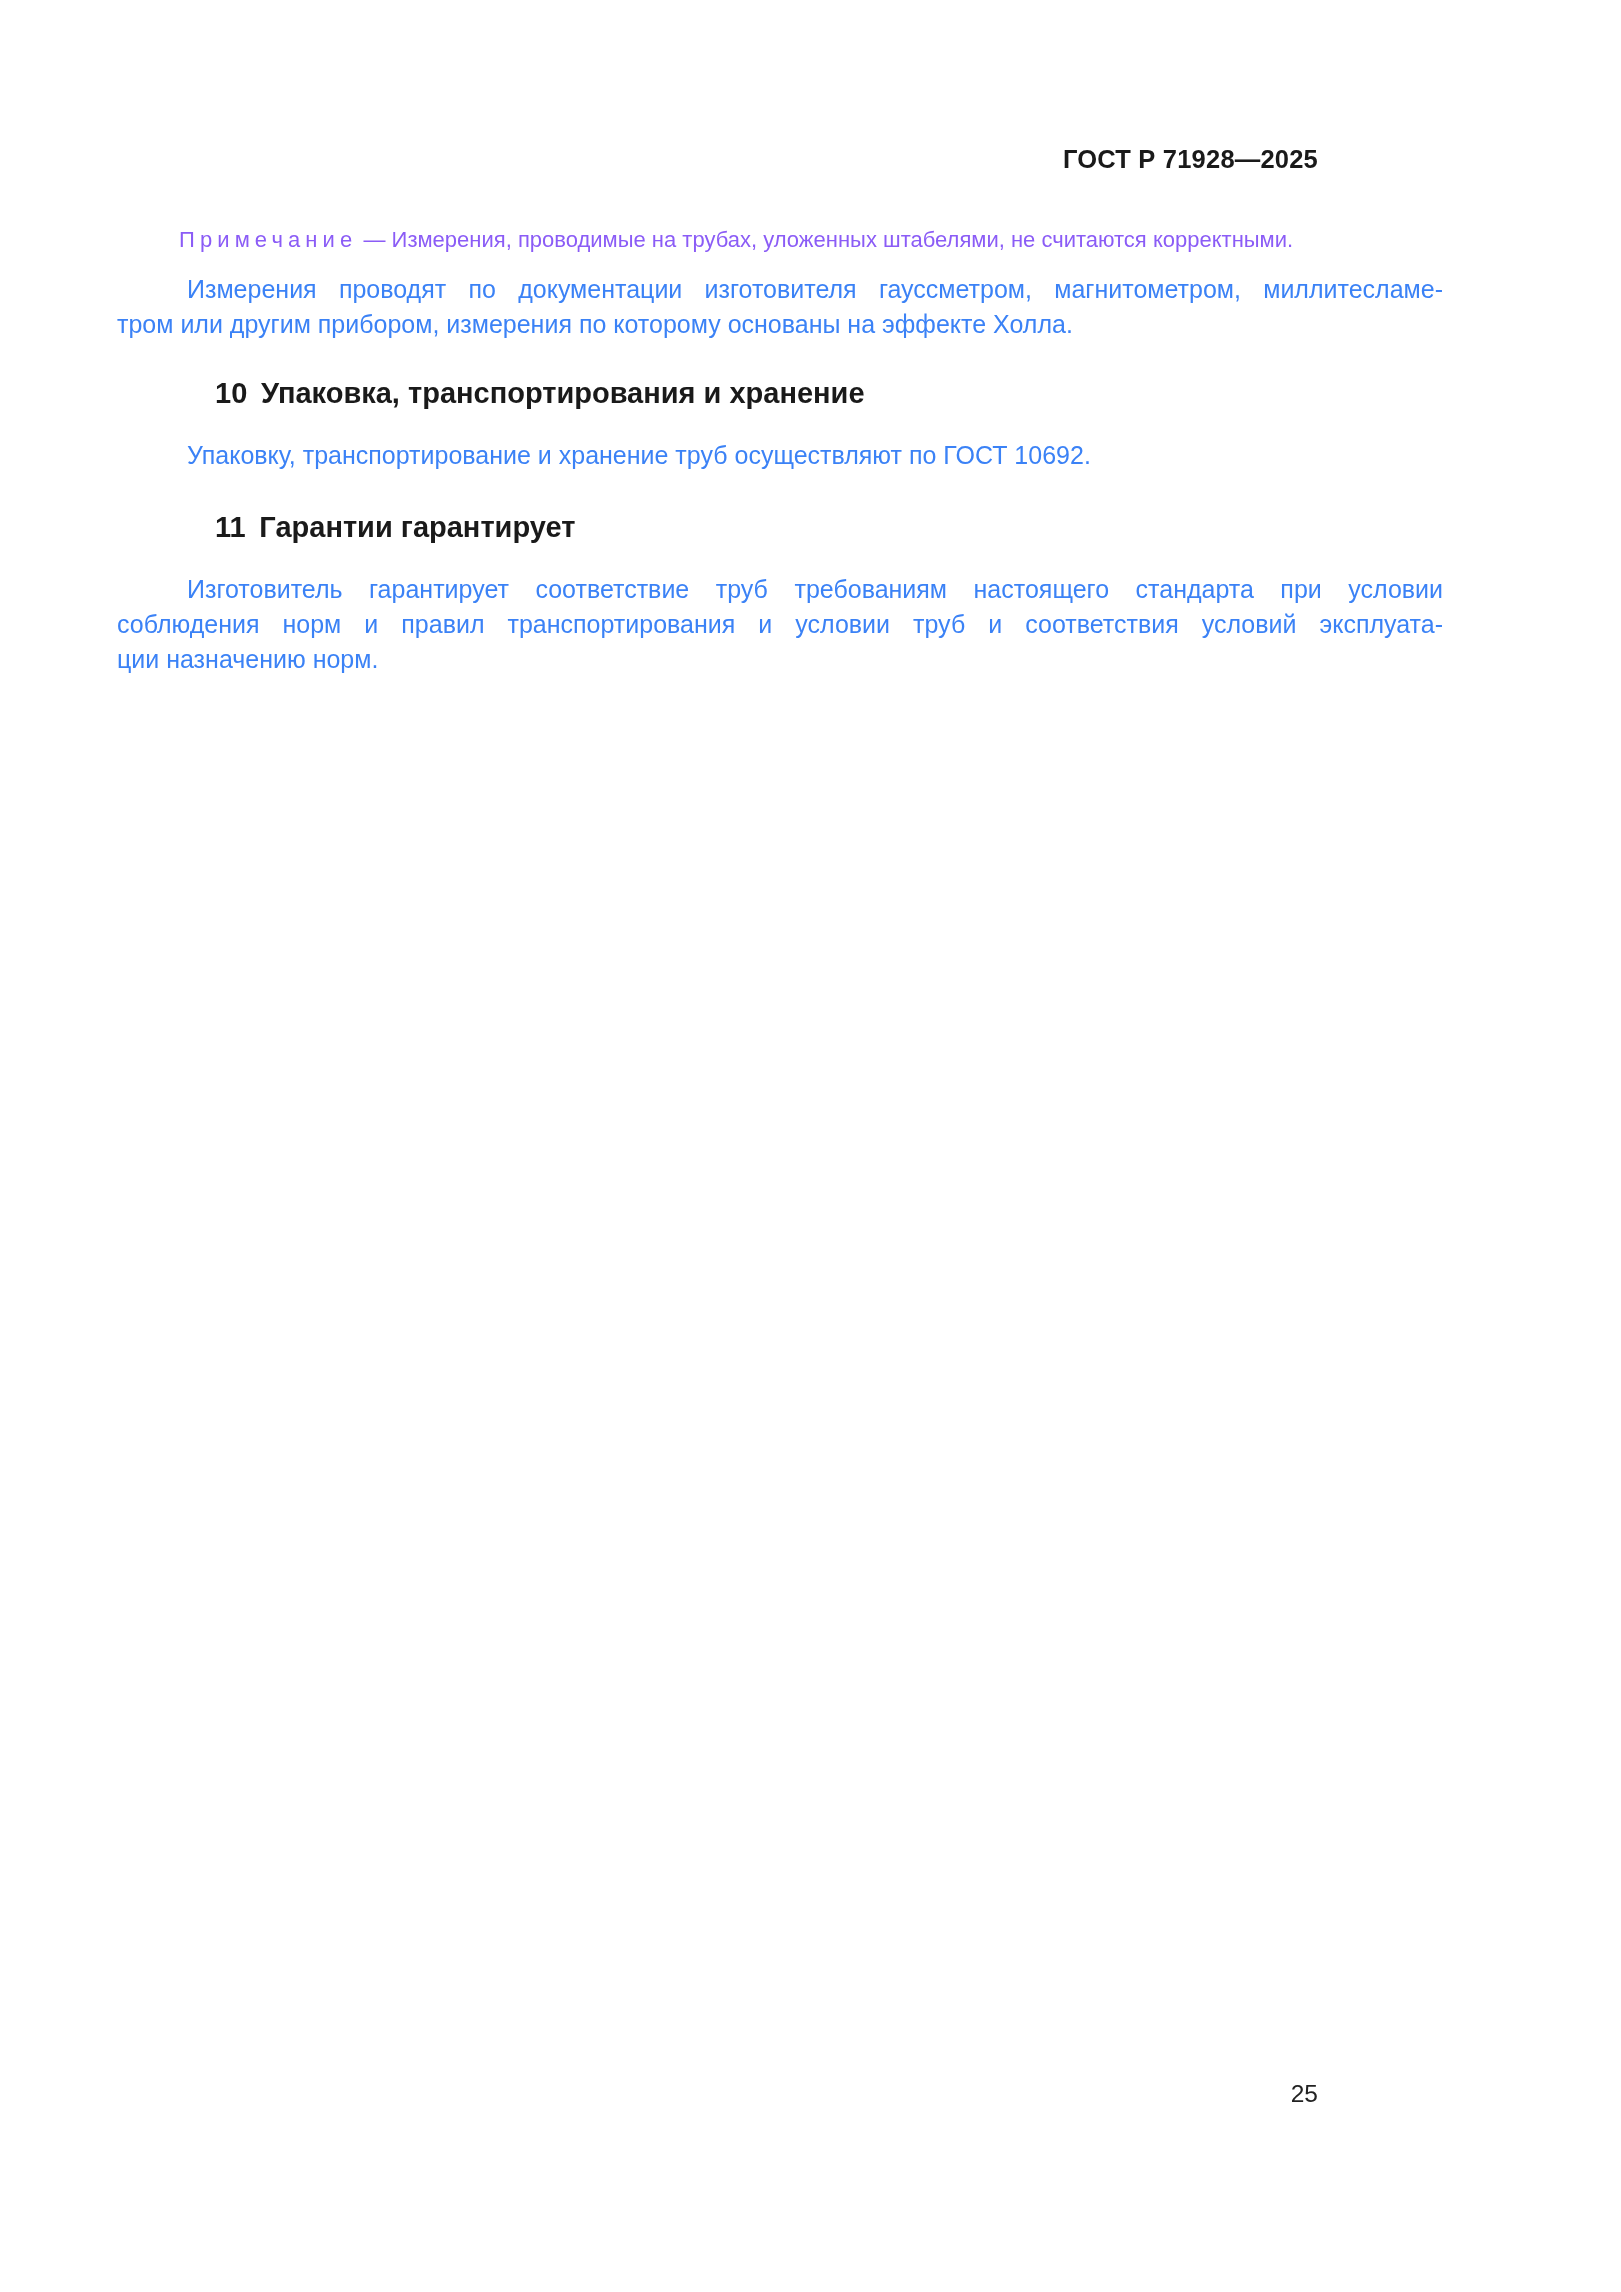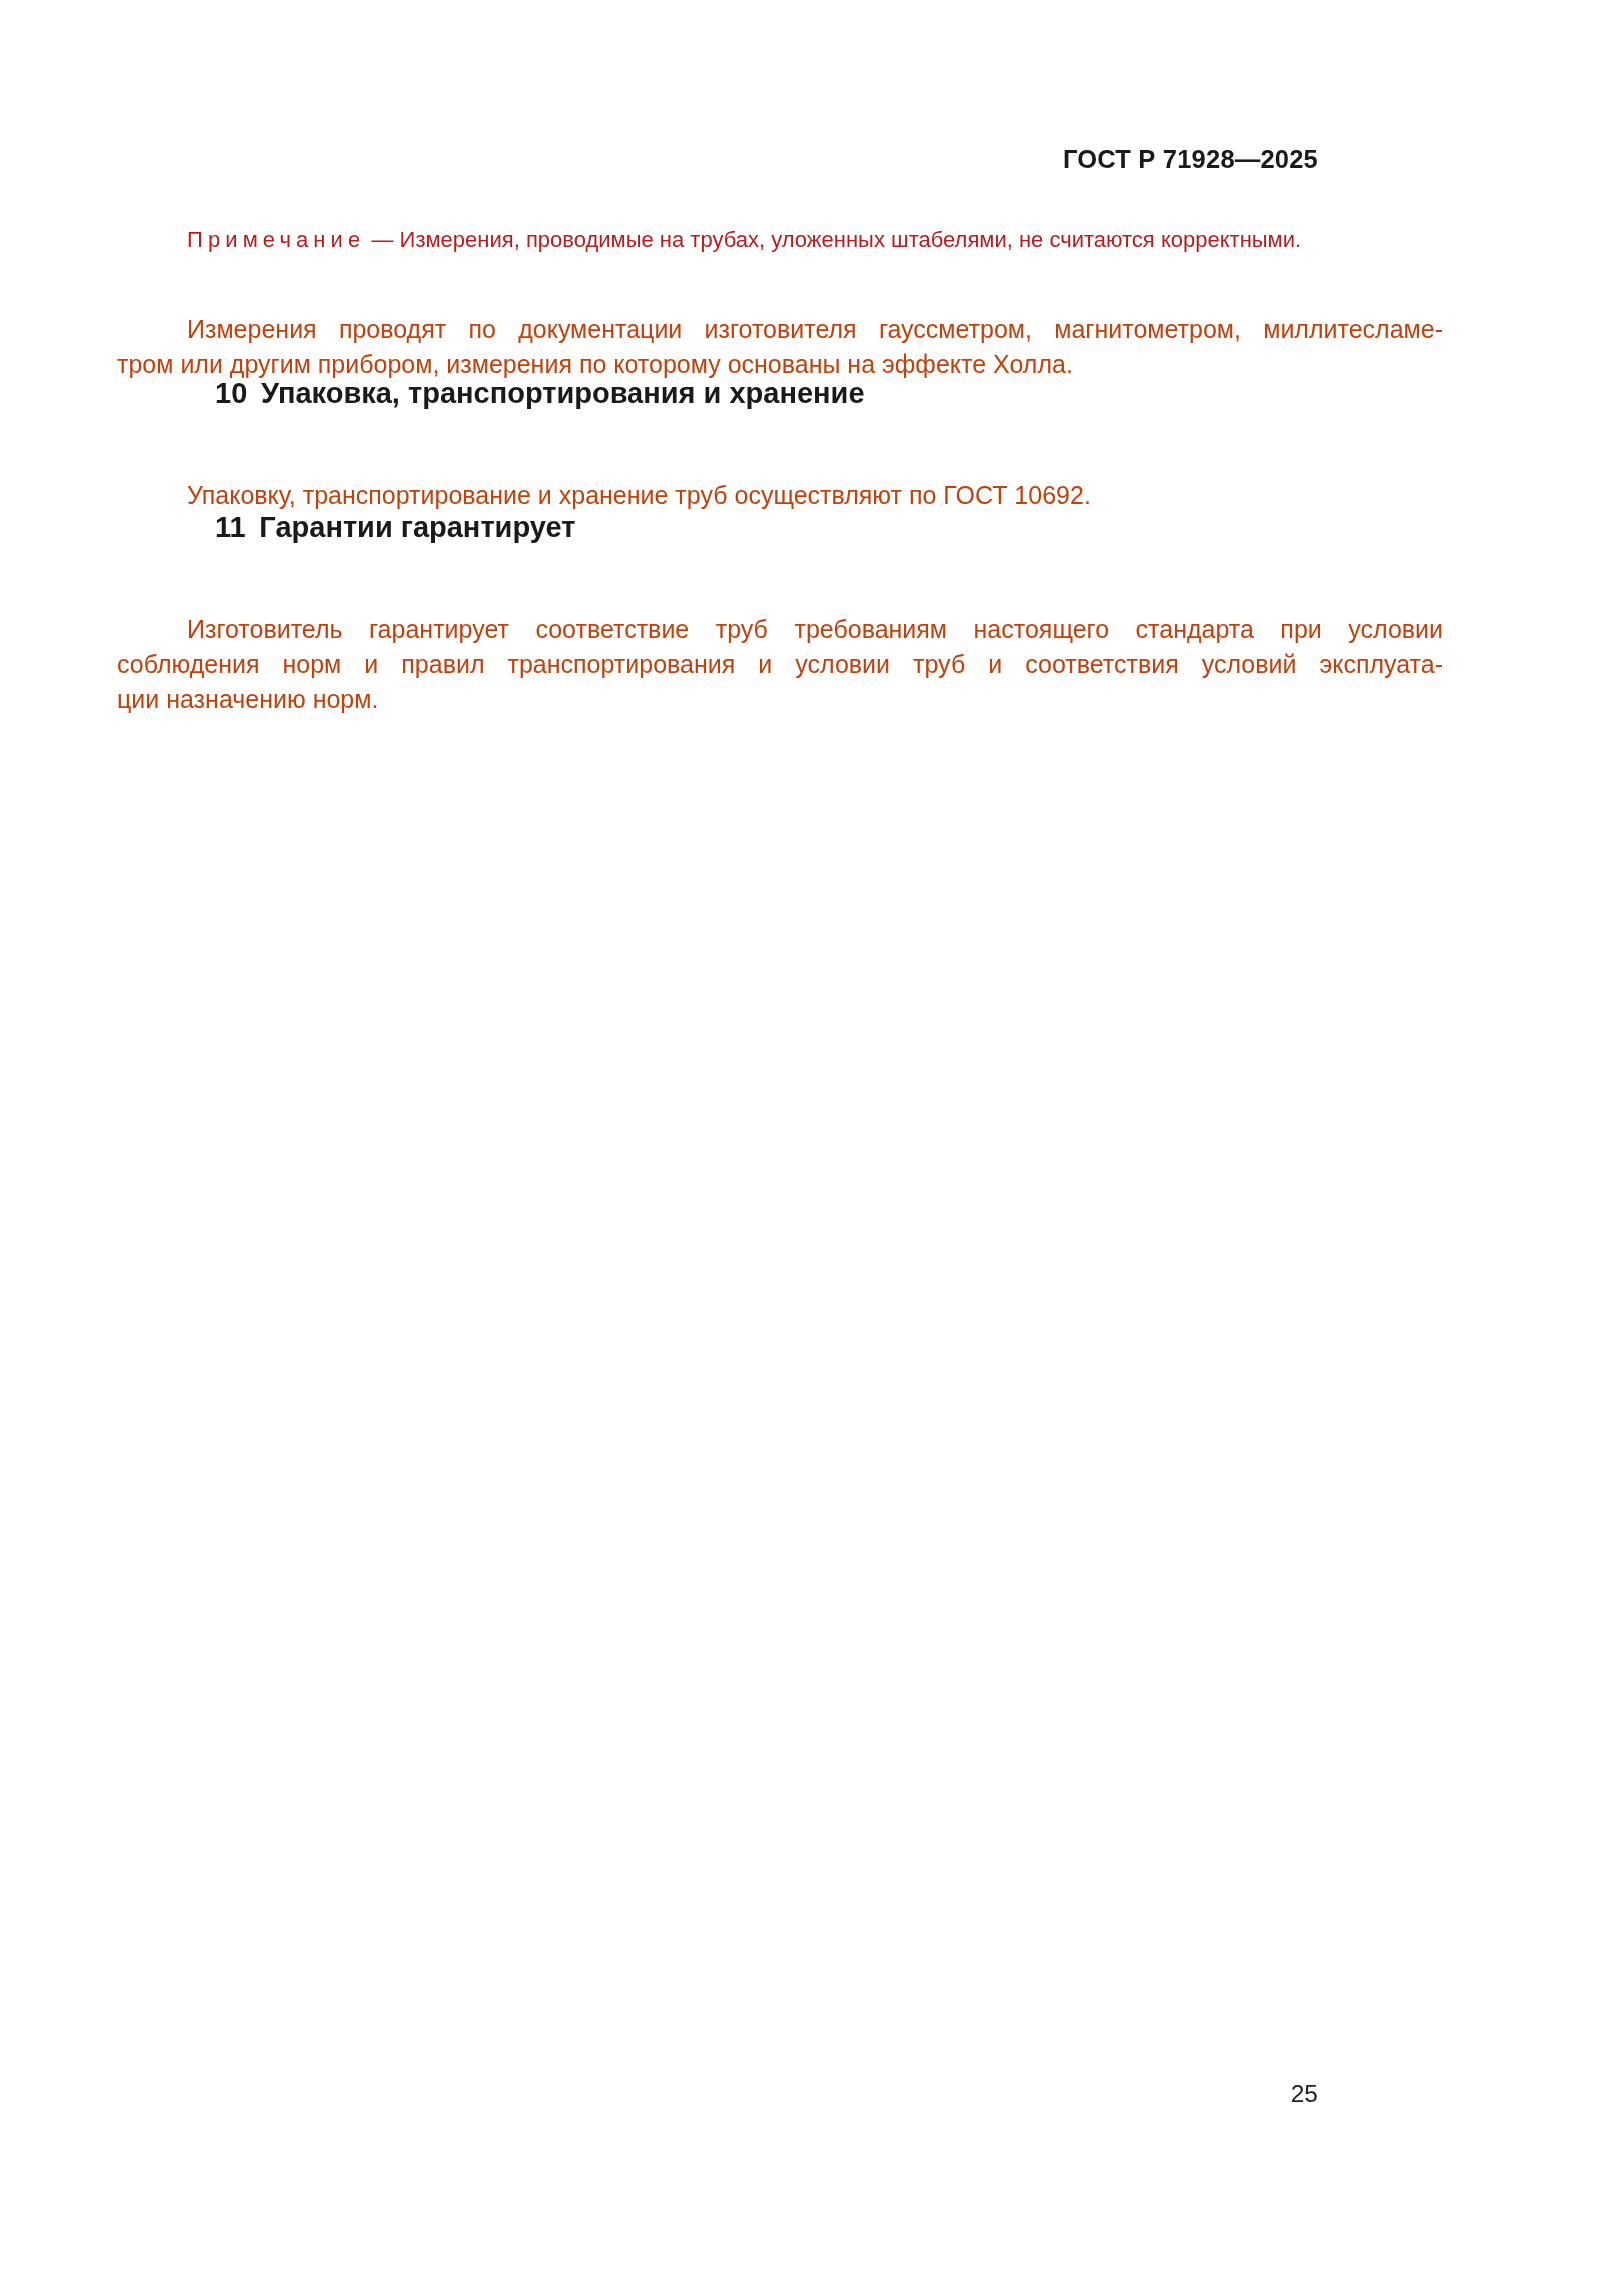--- a/index.html
+++ b/index.html
@@ -32,40 +32,39 @@
     }
     .content {
       position: absolute;
       left: 117px;
       top: 0;
       width: 1326px;
     }
     .note {
       position: absolute;
       top: 225px;
-      left: 70px;
+      left: 62px;
       width: 1257px;
       font-size: 22px;
       line-height: 29px;
-      color: #b91c1c;
+      color: #8b5cf6;
       white-space: nowrap;
     }
     .note .spaced {
       letter-spacing: 5.1px;
     }
     .para {
       position: absolute;
       left: 0;
       width: 1326px;
       font-size: 25px;
       line-height: 35px;
       text-align: justify;
       text-align-last: left;
-      color: #c2410c;
-      margin-top: 40px;
+      color: #3b82f6;
     }
     .para .first-line {
       display: block;
       text-indent: 70px;
       text-align: justify;
       text-align-last: justify;
     }
     .para .mid-line {
       display: block;
       text-align: justify;

